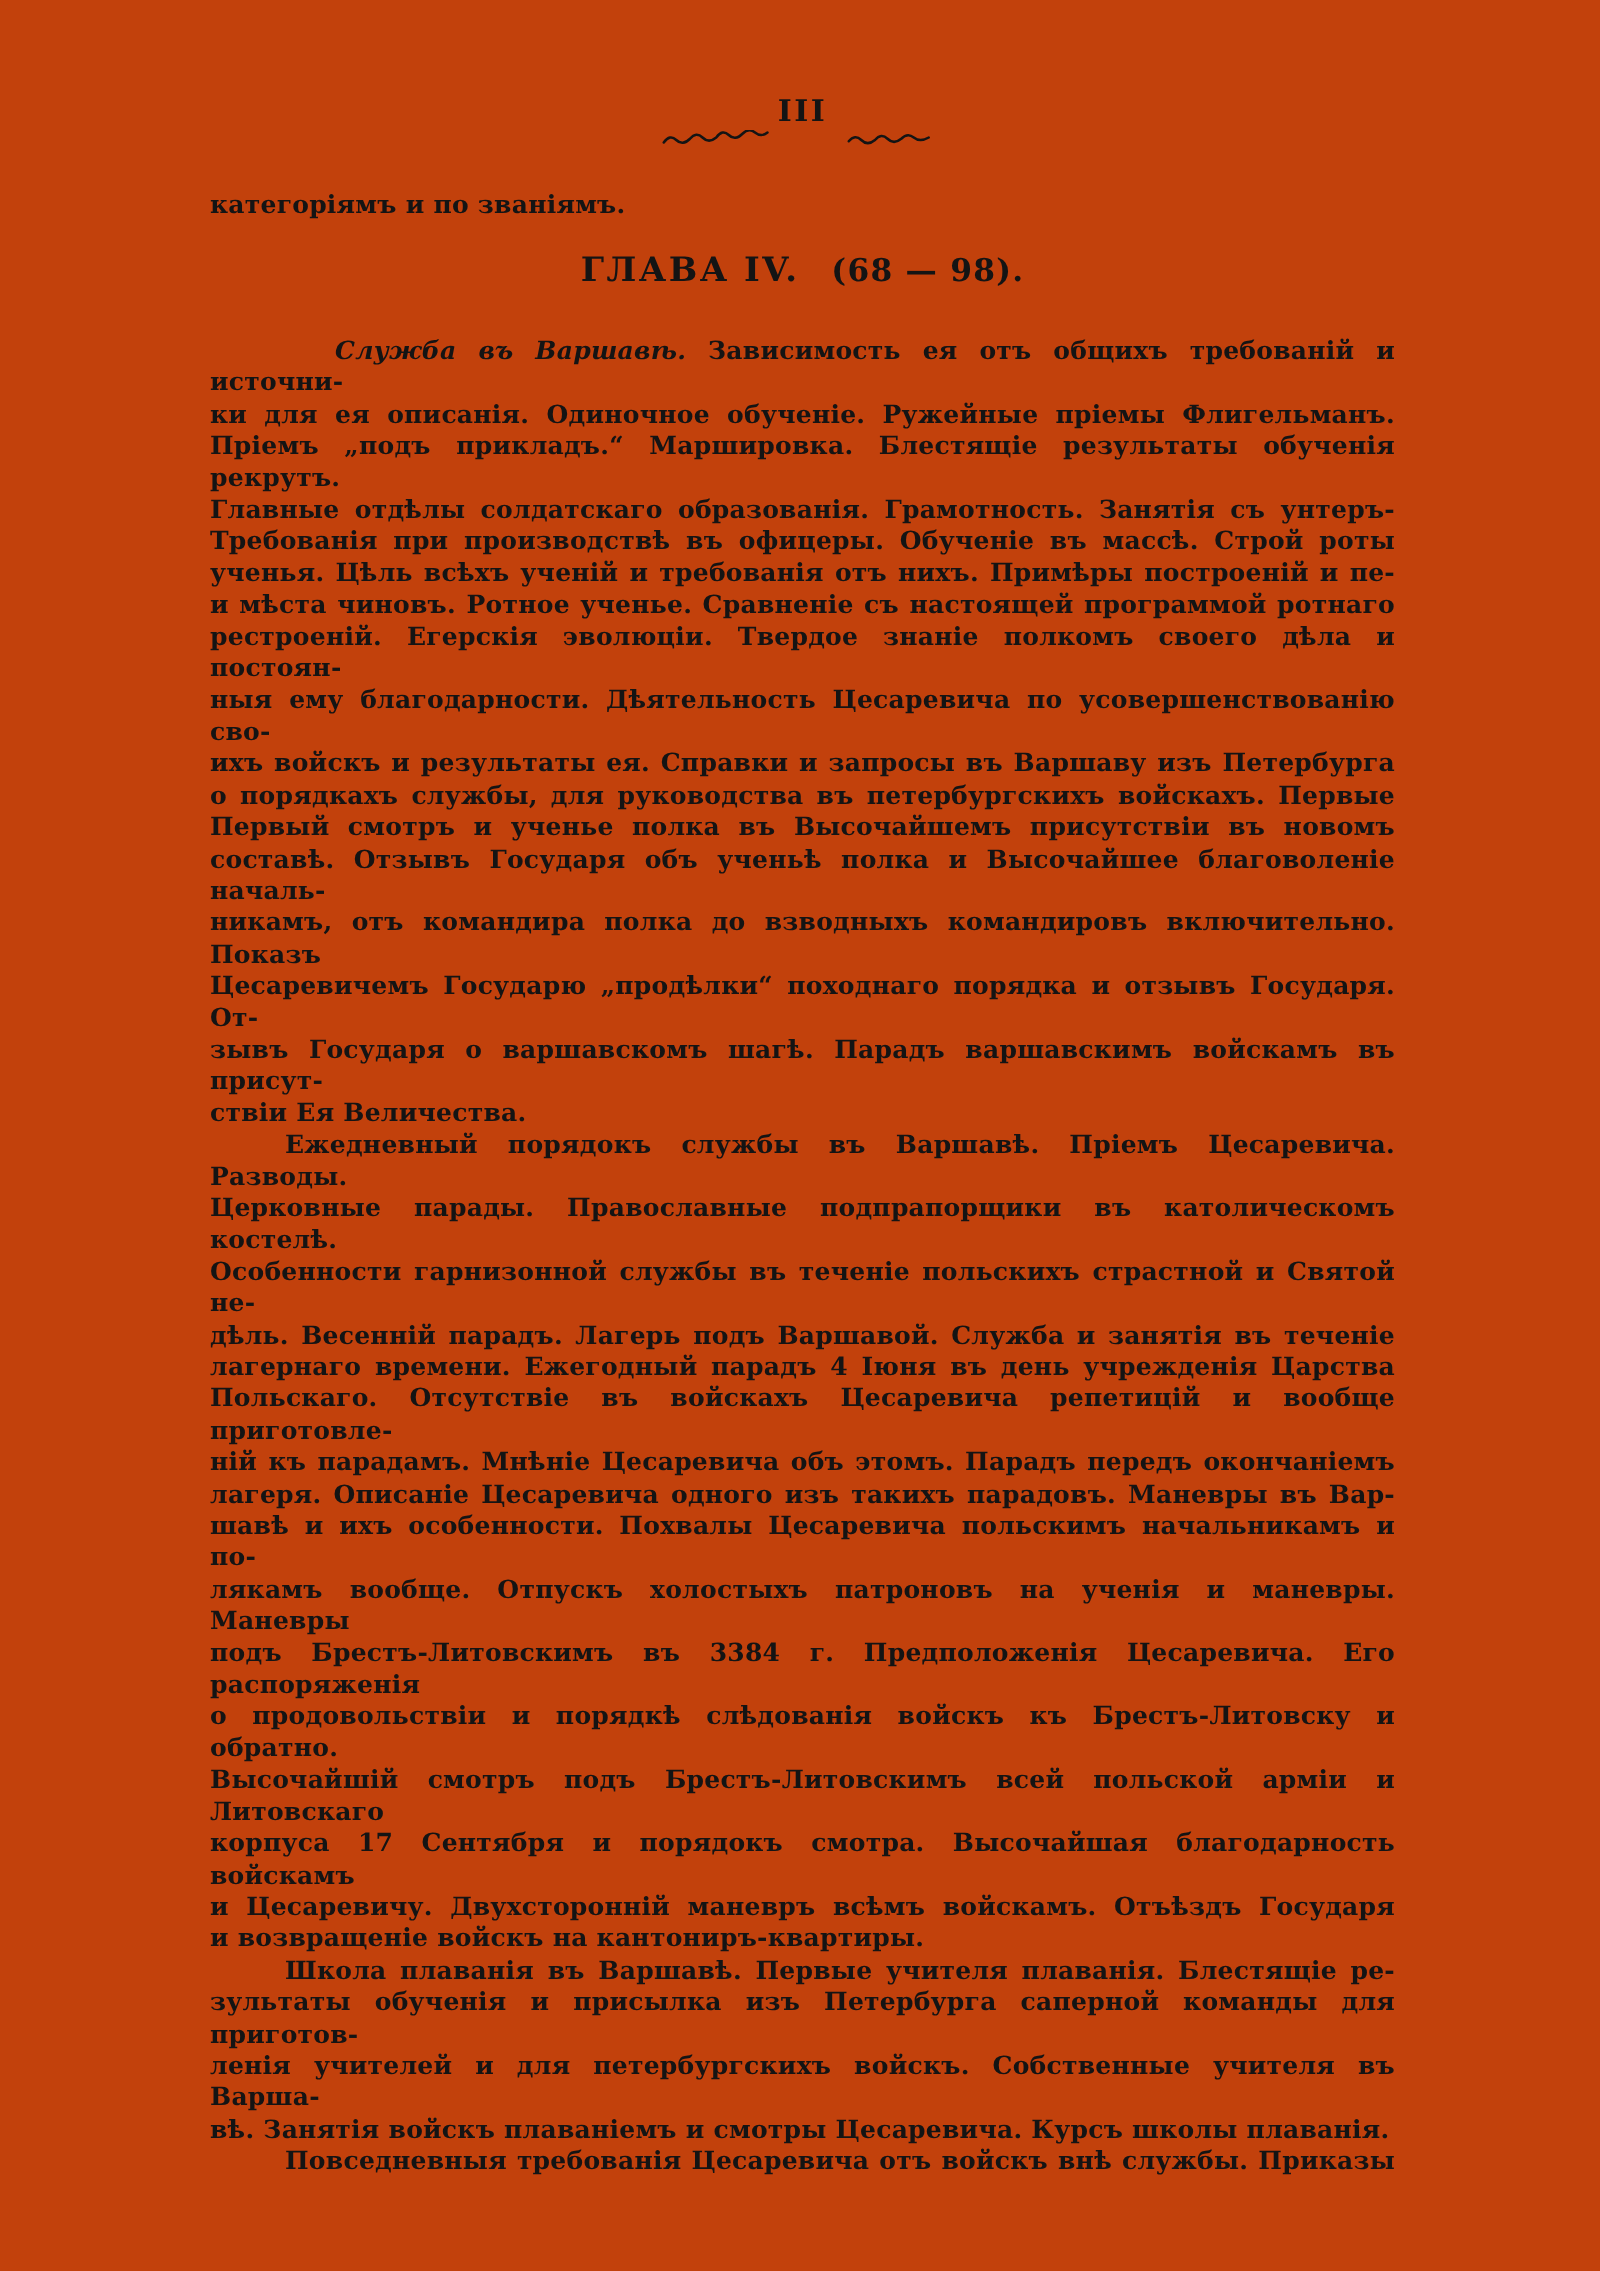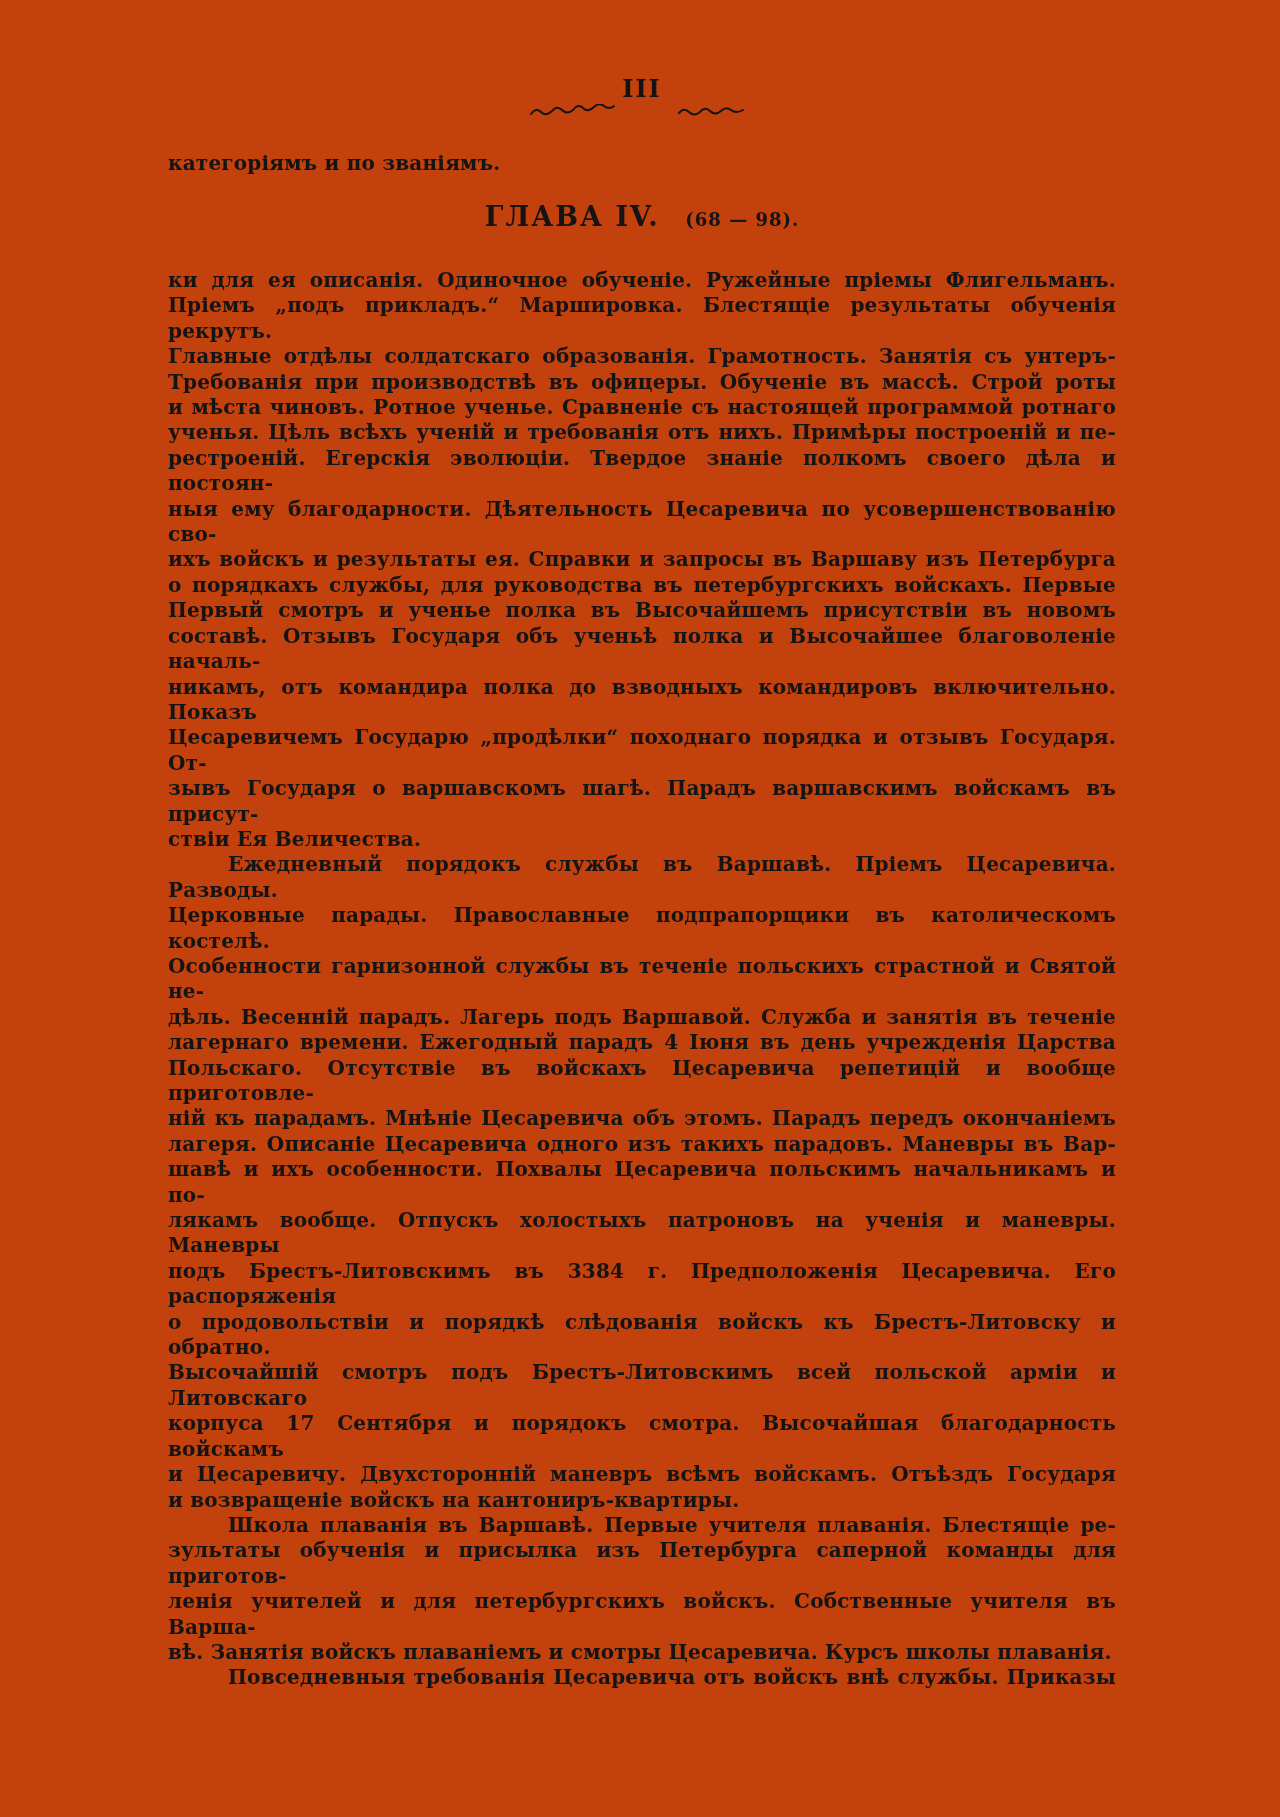--- a/index.html
+++ b/index.html
@@ -59,21 +59,21 @@
     margin-top: 24px;
     margin-bottom: 36px;
     text-align: center;
     font-weight: bold;
   }
   .chapter-title {
     font-size: 27px;
     letter-spacing: 2px;
   }
   .chapter-pages {
-    font-size: 18px;
+    font-size: 25px;
     margin-left: 20px;
     letter-spacing: 1px;
   }
   .p1-first {
     text-indent: 100px;
   }
   .lead-italic {
     font-style: italic;
     font-weight: bold;
   }
@@ -96,27 +96,31 @@
     <div class="continuation">
         <div class="line para-last">категоріямъ и по званіямъ.</div>
       </div>
 
     <div class="chapter">
       <span class="chapter-title">ГЛАВА IV.</span>
       <span class="chapter-pages">(68 — 98).</span>
     </div>
 
     <div>
+      <div class="line p1-first">
+        <span class="lead-italic">Служба въ Варшавѣ.</span>
+        <span>Зависимость ея отъ общихъ требованій и источни-</span>
+      </div>
       <div>
           <div class="line">ки для ея описанія. Одиночное обученіе. Ружейные пріемы Флигельманъ.</div>
           <div class="line">Пріемъ „подъ прикладъ.“ Маршировка. Блестящіе результаты обученія рекрутъ.</div>
           <div class="line">Главные отдѣлы солдатскаго образованія. Грамотность. Занятія съ унтеръ-</div>
           <div class="line">Требованія при производствѣ въ офицеры. Обученіе въ массѣ. Строй роты</div>
+          <div class="line">ученья. Цѣль всѣхъ ученій и требованія отъ нихъ. Примѣры построеній и пе-</div>
           <div class="line">и мѣста чиновъ. Ротное ученье. Сравненіе съ настоящей программой ротнаго</div>
-          <div class="line">ученья. Цѣль всѣхъ ученій и требованія отъ нихъ. Примѣры построеній и пе-</div>
           <div class="line">рестроеній. Егерскія эволюціи. Твердое знаніе полкомъ своего дѣла и постоян-</div>
           <div class="line">ныя ему благодарности. Дѣятельность Цесаревича по усовершенствованію сво-</div>
           <div class="line">ихъ войскъ и результаты ея. Справки и запросы въ Варшаву изъ Петербурга</div>
           <div class="line">о порядкахъ службы, для руководства въ петербургскихъ войскахъ. Первые</div>
           <div class="line">Первый смотръ и ученье полка въ Высочайшемъ присутствіи въ новомъ</div>
           <div class="line">составѣ. Отзывъ Государя объ ученьѣ полка и Высочайшее благоволеніе началь-</div>
           <div class="line">никамъ, отъ командира полка до взводныхъ командировъ включительно. Показъ</div>
           <div class="line">Цесаревичемъ Государю „продѣлки“ походнаго порядка и отзывъ Государя. От-</div>
           <div class="line">зывъ Государя о варшавскомъ шагѣ. Парадъ варшавскимъ войскамъ въ присут-</div>
           <div class="line para-last">ствіи Ея Величества.</div>

